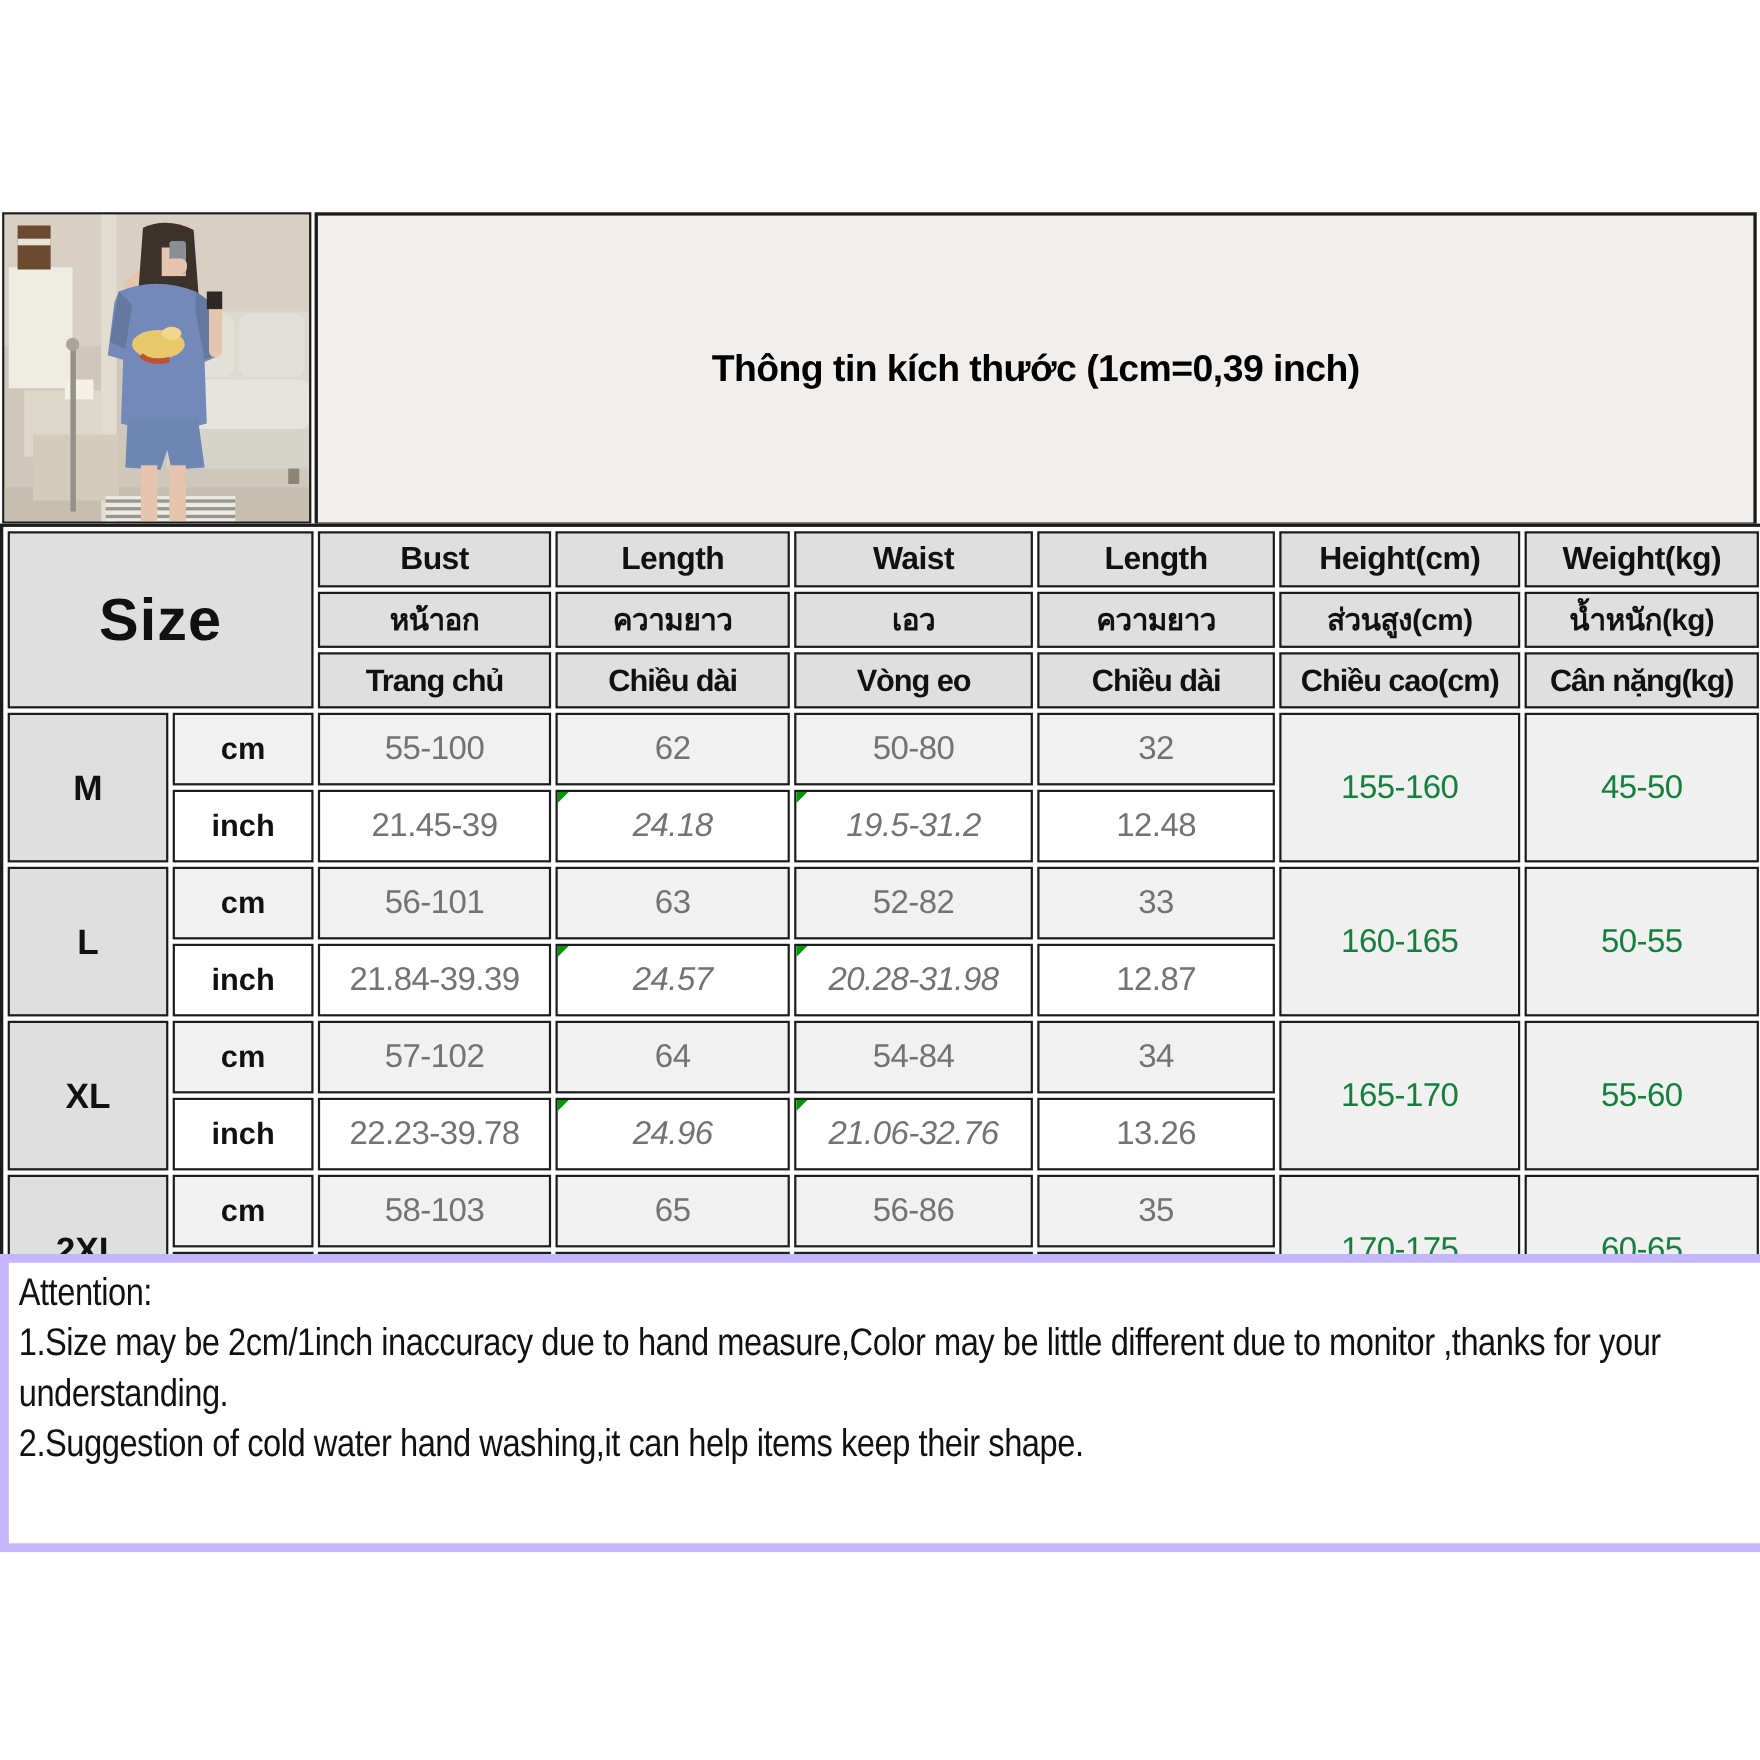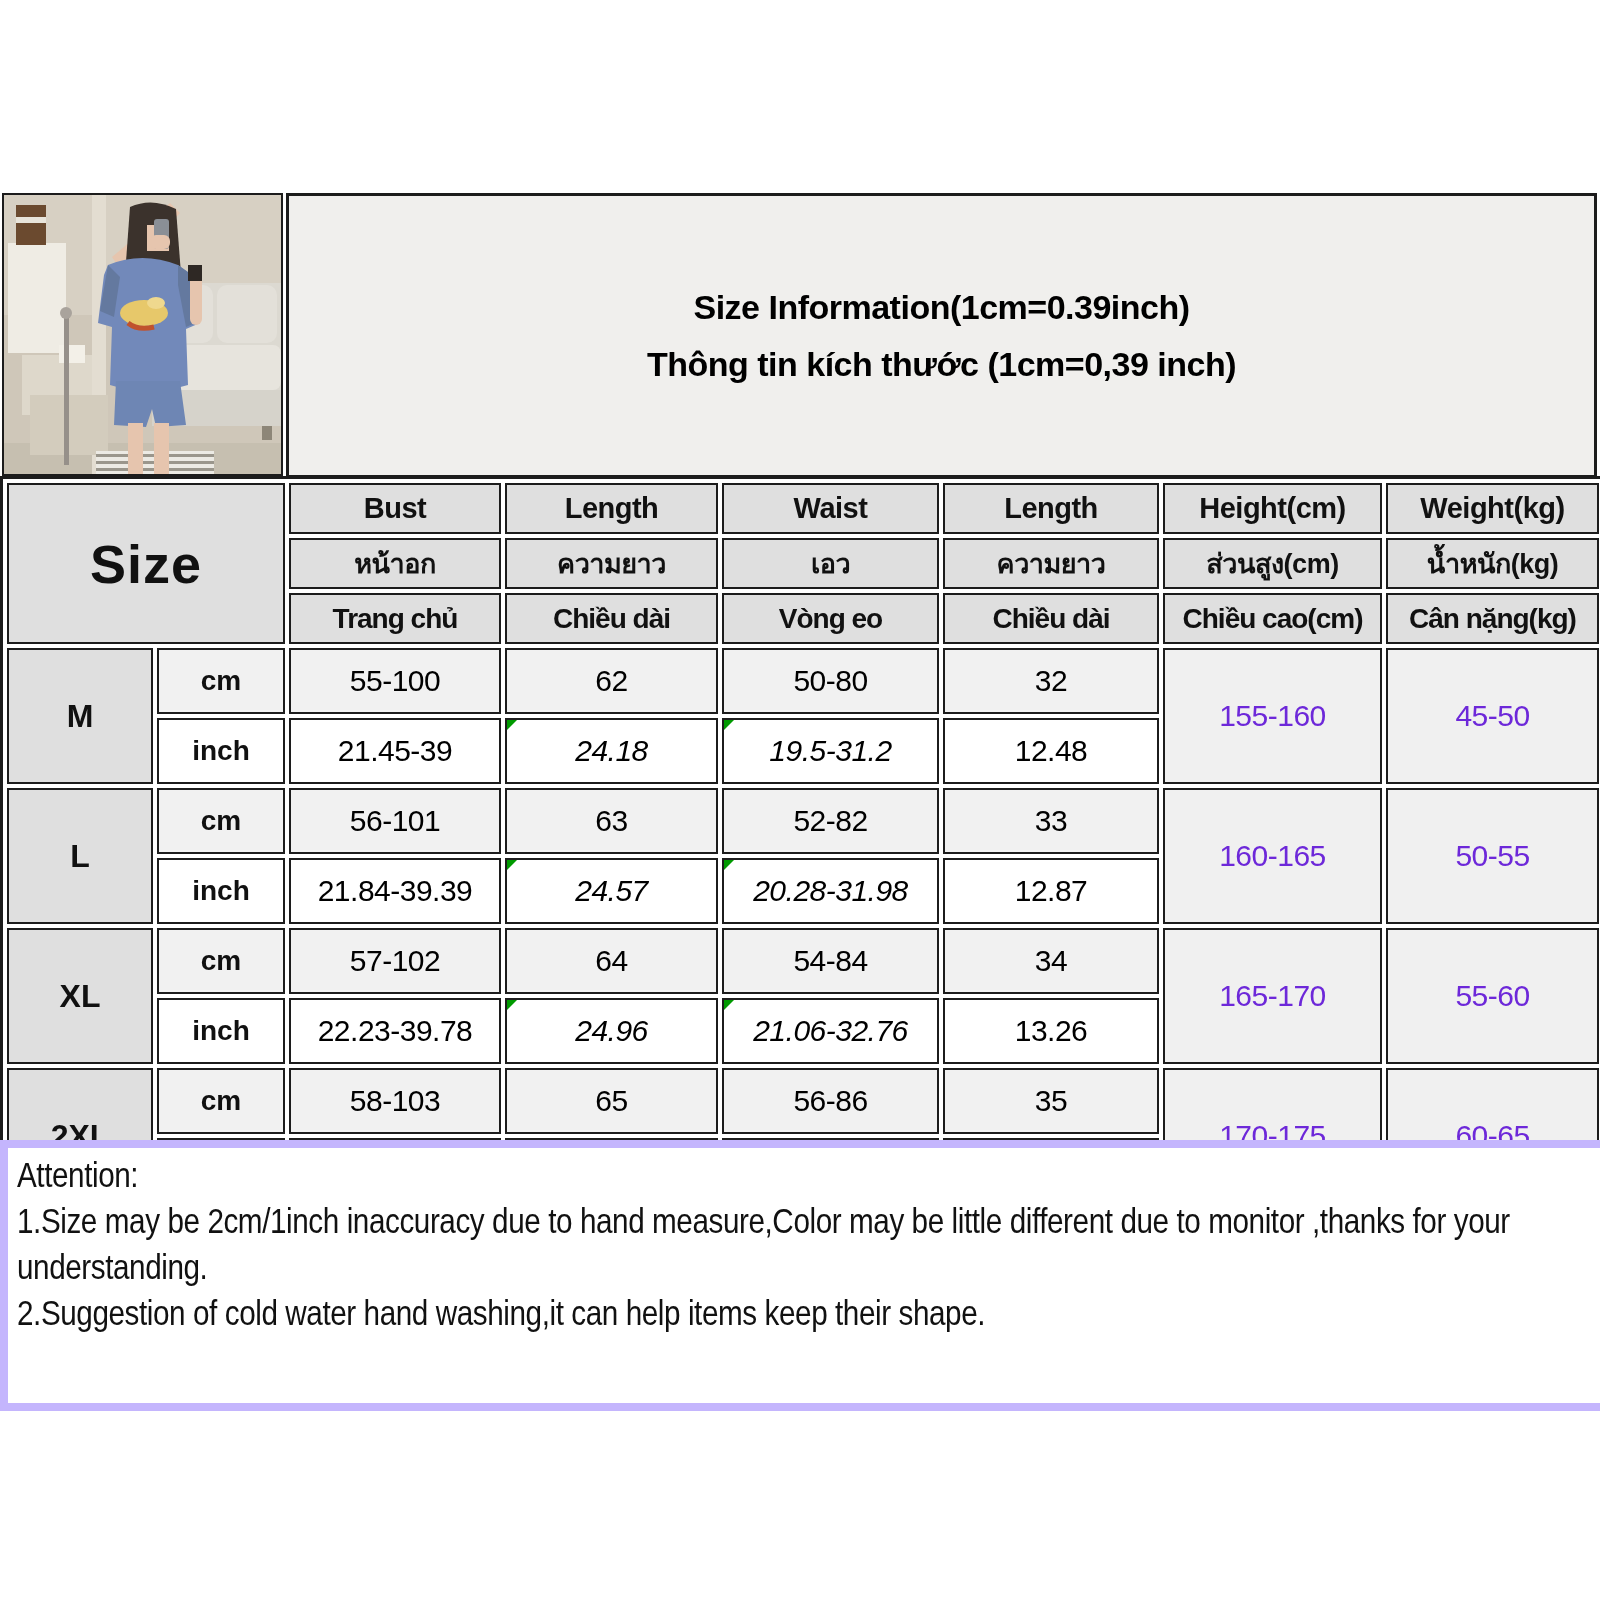--- a/index.html
+++ b/index.html
@@ -23,23 +23,23 @@
              border:3px solid #1c1c1c;}
   table.size td{border:2px solid #1c1c1c;text-align:center;vertical-align:middle;
                 overflow:hidden;white-space:nowrap;}
   td.h{background:#dfdfdf;font-weight:bold;font-size:29px;height:45px;letter-spacing:-0.5px;}
   td.h.th{font-size:27px;}
   td.h.vi{font-size:28px;letter-spacing:-1px;margin-top:36px;}
   td.size-big{background:#dfdfdf;font-weight:bold;font-size:54px;letter-spacing:1px;}
   td.c-size{background:#dfdfdf;font-weight:bold;font-size:32px;height:60px;}
   td.c-unit{background:#f1f1f1;font-weight:bold;font-size:28px;}
   td.c-unit.white{background:#ffffff;margin-left:48px;}
-  td.v{font-size:30px;font-weight:normal;color:#000000;background:#f1f1f1;height:60px;letter-spacing:-0.5px;}
+  td.v{font-size:30px;font-weight:normal;color:#737373;background:#f1f1f1;height:60px;letter-spacing:-0.5px;}
   td.v.white{background:#ffffff;}
-  td.c-hw{font-size:30px;background:#f0f0f0;color:#6d28d9;letter-spacing:-0.5px;}
+  td.c-hw{font-size:30px;background:#f0f0f0;color:#15803d;letter-spacing:-0.5px;}
   td.flagged{position:relative;font-style:italic;}
   .tri{position:absolute;top:0;left:0;width:0;height:0;
        border-top:10px solid #009a00;border-right:10px solid transparent;}
 
   
   .notes{position:absolute;left:0;top:1140px;width:1585px;height:251px;
          border:8px solid #c4b5fd;background:#ffffff;padding:4px 0 0 9px;}
   .notes-inner{width:1865px;transform:scaleX(0.848);transform-origin:0 0;}
   .notes-inner div{font-size:35px;line-height:46px;color:#111;letter-spacing:-0.5px;}
 </style>
@@ -107,21 +107,20 @@
         <rect x="124" y="228" width="15" height="51" fill="#e6c5ae"></rect>
         <rect x="150" y="228" width="15" height="51" fill="#e6c5ae"></rect>
 
         <rect x="186" y="78" width="12" height="52" rx="6" fill="#e6c5ae"></rect>
         <rect x="184" y="70" width="14" height="16" fill="#2e2824"></rect>
       </g>
     </svg>
   </div>
 
   <div class="titlebox">
-    <div>Size Information(1cm=0.39inch)</div>
     <div>Thông tin kích thước (1cm=0,39 inch)</div>
   </div>
 
   <table class="size">
     <colgroup>
       <col style="width:146px">
         <col style="width:128px">
       <col style="width:212px">
         <col style="width:213px">
       <col style="width:217px">

